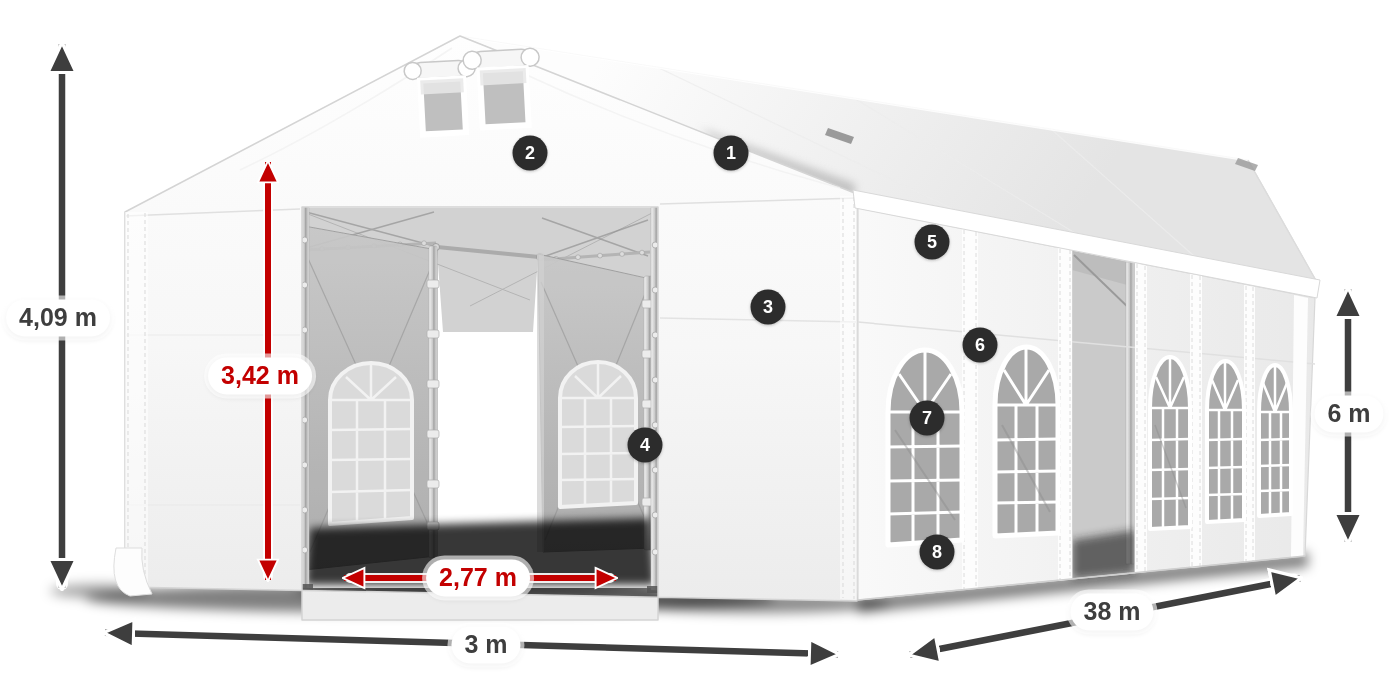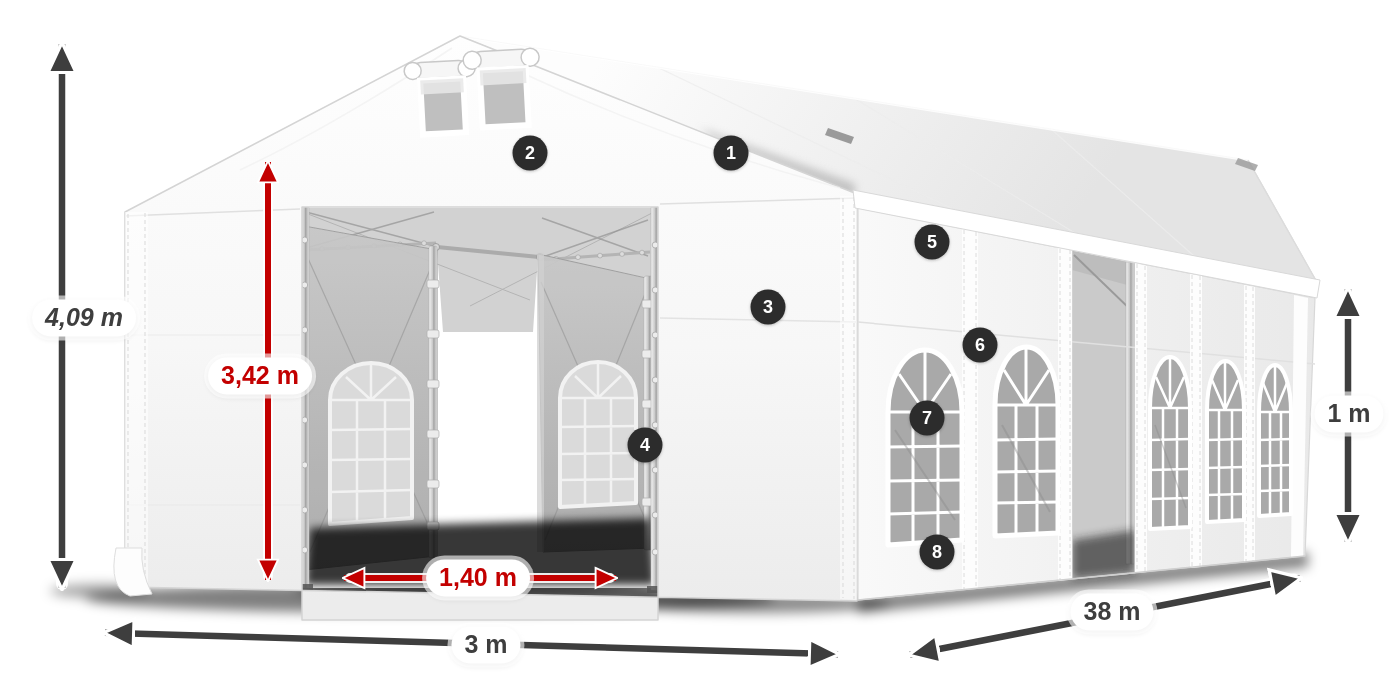--- a/index.html
+++ b/index.html
@@ -313,26 +313,26 @@
       <path class="dim-casing" d="M916,653.5 L1294,579.5"></path>
       <path class="dim-dark" d="M910,654.7 L1300,578.3" marker-start="url(#hd)" marker-end="url(#hd)"></path>
     </g>
     <g>
       <path class="dim-casing" d="M1348,294 L1348,537"></path>
       <path class="dim-dark" d="M1348,289 L1348,542" marker-start="url(#hd)" marker-end="url(#hd)"></path>
     </g>
   </g>
 </svg>
 
-<div class="pill" style="left:84px;top:318px;font-style:italic;">4,09 m</div>
+<div class="pill" style="left:58px;top:318px;">4,09 m</div>
 <div class="pill red" style="left:260px;top:376px;">3,42 m</div>
-<div class="pill red" style="left:478px;top:578px;">1,40 m</div>
+<div class="pill red" style="left:478px;top:578px;">2,77 m</div>
 <div class="pill" style="left:486px;top:645px;">3 m</div>
 <div class="pill" style="left:1112px;top:612px;">38 m</div>
-<div class="pill" style="left:1349px;top:414px;">1 m</div>
+<div class="pill" style="left:1349px;top:414px;">6 m</div>
 
 <div class="badge" style="left:731px;top:153px;">1</div>
 <div class="badge" style="left:530px;top:153px;">2</div>
 <div class="badge" style="left:768px;top:307px;">3</div>
 <div class="badge" style="left:645px;top:445px;">4</div>
 <div class="badge" style="left:932px;top:242px;">5</div>
 <div class="badge" style="left:980px;top:345px;">6</div>
 <div class="badge" style="left:927px;top:418px;">7</div>
 <div class="badge" style="left:937px;top:552px;">8</div>
 

